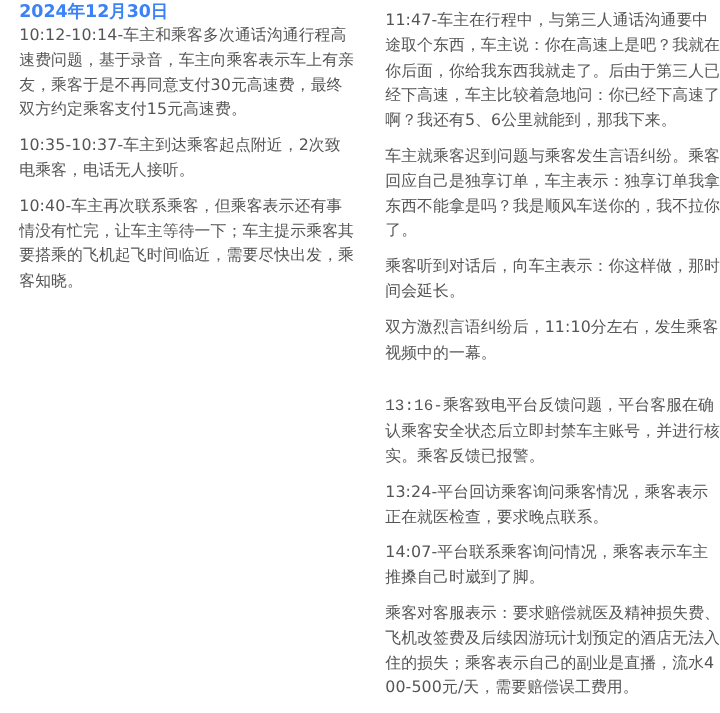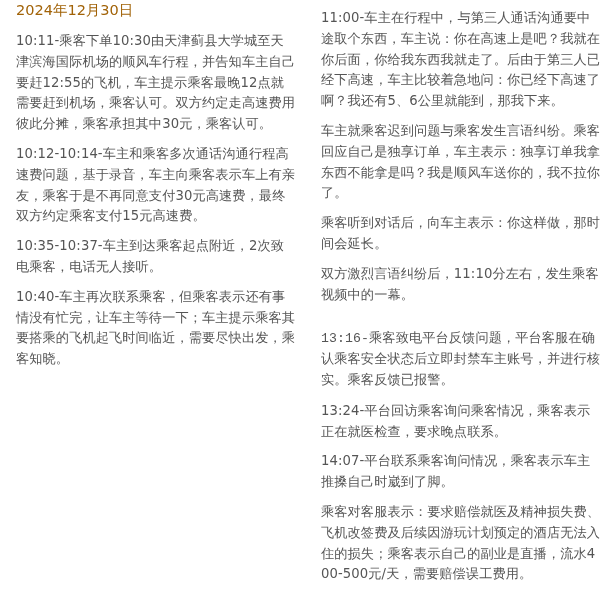--- a/index.html
+++ b/index.html
@@ -1,40 +1,39 @@
 <!DOCTYPE html>
 <html><head>
   <meta charset="utf-8">
   <style>
     html, body { margin: 0; padding: 0; background: #ffffff; }
     body { width: 600px; height: 594px; overflow: hidden; position: relative;
       font-family: "DejaVu Sans", "Liberation Sans", sans-serif; color: #555555; }
     .col { position: absolute; top: 0; width: 280px; }
     .col-left { left: 16px; }
     .col-right { left: 321px; top: 8px; }
-    .date { font-size: 14.5px; font-weight: normal; color: #a16207; margin: 0; height: 20px; line-height: 20px; padding-top: 0; }
+    .date { font-size: 14.5px; font-weight: bold; color: #3b82f6; margin: 0; height: 20px; line-height: 20px; padding-top: 0; }
     .para { font-size: 13.2px; line-height: 20.8px; margin: 0; letter-spacing: 0.1px; text-align: left; word-break: break-all; }
     .col-left .p0 { margin-top: 11px; }
     .col-left .para + .para { margin-top: 9px; }
     .col-right .para + .para { margin-top: 9px; }
     .col-right .gap-lg { margin-top: 24px !important; font-family: Liberation Mono, monospace; }
   </style>
 </head>
 <body>
 
 <div class="col col-left">
   <h1 class="date">2024年12月30日</h1>
-  <p class="para p0">10:11-乘客下单10:30由天津蓟县大学城至天津滨海国际机场的顺风车行程，并告知车主自己要赶12:55的飞机，车主提示乘客最晚12点就需要赶到机场，乘客认可。双方约定走高速费用彼此分摊，乘客承担其中30元，乘客认可。</p>
   <p class="para">10:12-10:14-车主和乘客多次通话沟通行程高速费问题，基于录音，车主向乘客表示车上有亲友，乘客于是不再同意支付30元高速费，最终双方约定乘客支付15元高速费。</p>
   <p class="para">10:35-10:37-车主到达乘客起点附近，2次致电乘客，电话无人接听。</p>
   <p class="para">10:40-车主再次联系乘客，但乘客表示还有事情没有忙完，让车主等待一下；车主提示乘客其要搭乘的飞机起飞时间临近，需要尽快出发，乘客知晓。</p>
 </div>
 
 <div class="col col-right">
-  <p class="para">11:00-车主在行程中，与第三人通话沟通要中途取个东西，车主说：你在高速上是吧？我就在你后面，你给我东西我就走了。后由于第三人已经下高速，车主比较着急地问：你已经下高速了啊？我还有5、6公里就能到，那我下来。</p>
+  <p class="para">11:47-车主在行程中，与第三人通话沟通要中途取个东西，车主说：你在高速上是吧？我就在你后面，你给我东西我就走了。后由于第三人已经下高速，车主比较着急地问：你已经下高速了啊？我还有5、6公里就能到，那我下来。</p>
   <p class="para">车主就乘客迟到问题与乘客发生言语纠纷。乘客回应自己是独享订单，车主表示：独享订单我拿东西不能拿是吗？我是顺风车送你的，我不拉你了。</p>
   <p class="para">乘客听到对话后，向车主表示：你这样做，那时间会延长。</p>
   <p class="para">双方激烈言语纠纷后，11:10分左右，发生乘客视频中的一幕。</p>
   <p class="para gap-lg">13:16-乘客致电平台反馈问题，平台客服在确认乘客安全状态后立即封禁车主账号，并进行核实。乘客反馈已报警。</p>
   <p class="para">13:24-平台回访乘客询问乘客情况，乘客表示正在就医检查，要求晚点联系。</p>
   <p class="para">14:07-平台联系乘客询问情况，乘客表示车主推搡自己时崴到了脚。</p>
   <p class="para">乘客对客服表示：要求赔偿就医及精神损失费、飞机改签费及后续因游玩计划预定的酒店无法入住的损失；乘客表示自己的副业是直播，流水400-500元/天，需要赔偿误工费用。</p>
 </div>
 
 </body></html>

